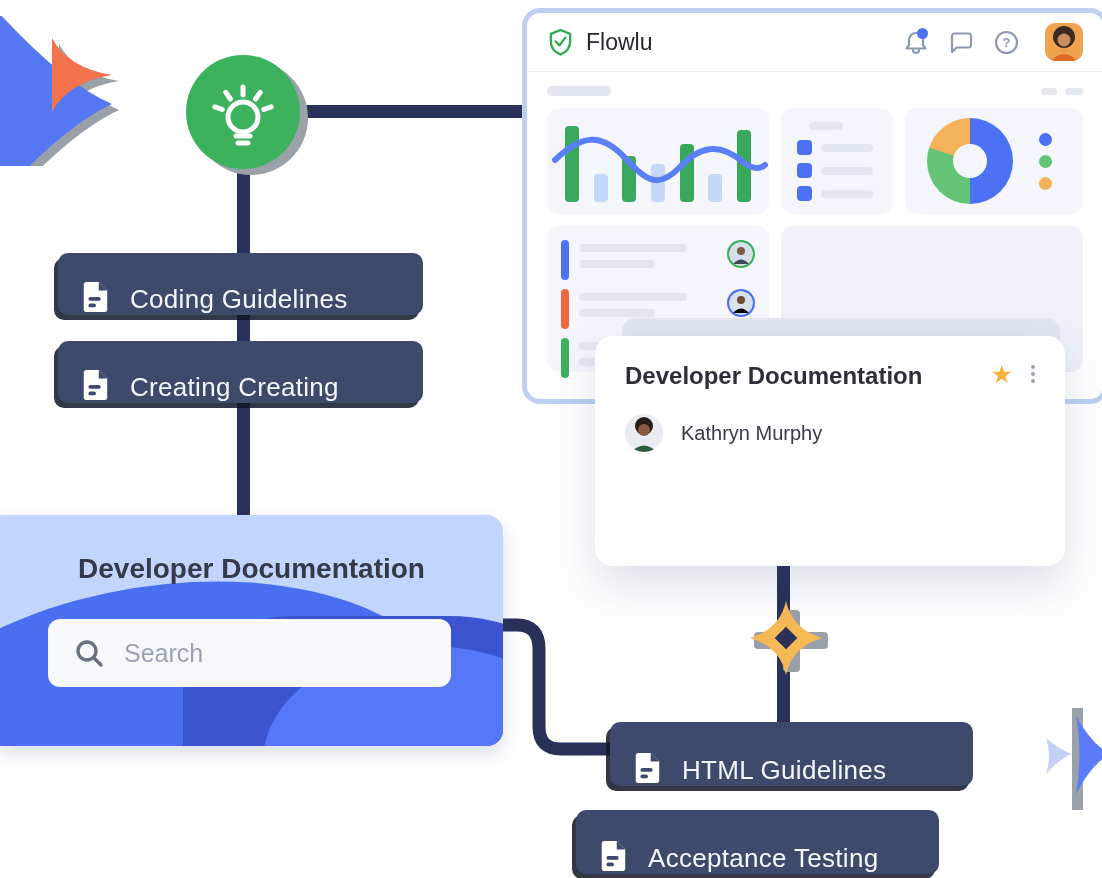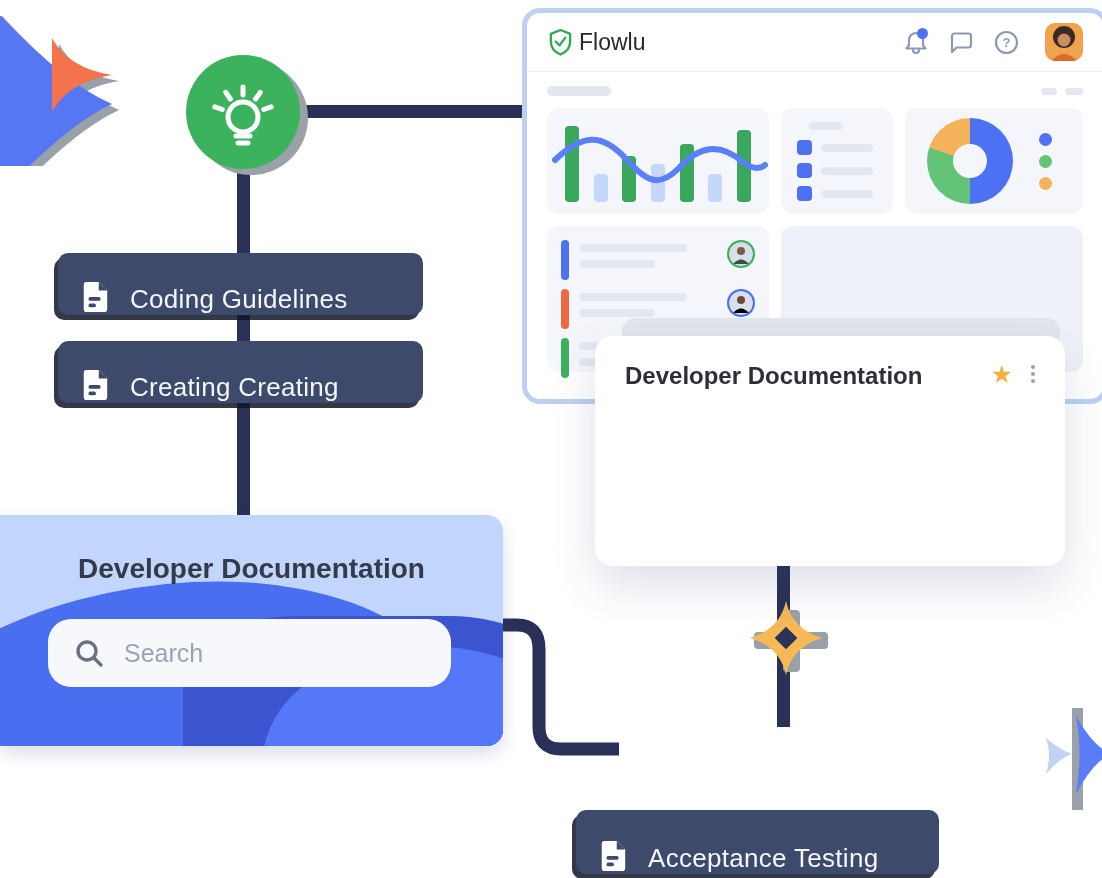--- a/index.html
+++ b/index.html
@@ -29,21 +29,21 @@
   }
   .node-btn .lbl { color:#f4f6f9; font-size:26px; font-weight:500; letter-spacing:.3px; }
 
   
   .window {
     position:absolute; left:522px; top:8px; width:586px; height:396px;
     background:#fff; border:5px solid #bdd0f2; border-radius:18px; z-index:2;
     overflow:hidden;
   }
   .win-header { height:58px; display:flex; align-items:center; padding:0 20px; gap:10px; }
-  .brand { display:flex; align-items:center; gap:5px; }
+  .brand { display:flex; align-items:center; gap:12px; }
   .brand-name { font-size:23px; font-weight:500; color:#27282e; }
   .win-spacer { flex:1; }
   .hicons { display:flex; align-items:center; gap:20px; }
   .hicon { position:relative; display:flex; cursor:pointer; }
   .avatar-sq { width:38px; height:38px; border-radius:10px; overflow:hidden; margin-left:6px; cursor:pointer; }
   .divider { height:1px; background:#e9ecf2; }
   .win-body { padding:14px 20px; }
   .skel-row { display:flex; align-items:center; margin-bottom:12px; }
   .skel-bar { width:64px; height:10px; border-radius:5px; background:#e3e7ef; }
   .skel-dash { height:7px; border-radius:4px; background:#e3e7ef; }
@@ -91,21 +91,21 @@
   .author-name { font-size:20px; font-weight:500; color:#363b46; }
 
   
   .panel { position:absolute; left:0; top:515px; width:503px; height:231px;
     background:#c2d5fc; border-radius:0 16px 16px 0; z-index:2; overflow:hidden;
     box-shadow:0 8px 18px rgba(60,80,140,0.18); }
   .blob { position:absolute; border-radius:50%; }
   .panel-title { position:relative; margin-top:38px; text-align:center;
     font-size:28px; font-weight:700; color:#343a48; z-index:2; }
   .searchbox { position:absolute; left:48px; top:104px; width:403px; height:68px;
-    background:#f7f8fc; border-radius:23px; display:flex; align-items:center;
+    background:#f7f8fc; border-radius:12px; display:flex; align-items:center;
     gap:20px; padding-left:26px; z-index:2; }
   .searchbox input { flex:1; border:none; outline:none; background:transparent;
     font-family:"Liberation Sans",sans-serif; font-size:25px; color:#3c4250; }
   .searchbox input::placeholder { color:#9aa3b5; }
 </style>
 </head>
 <body>
 
 <div class="canvas">
 
@@ -293,20 +293,31 @@
   <div class="doc-card">
     <div class="doc-title-row">
       <span class="doc-title">Developer Documentation</span>
       <span class="star">★</span>
       <span class="kebab">
           <i></i>
           <i></i>
           <i></i>
         </span>
     </div>
+    <div class="author">
+      <span class="author-ava">
+        <svg width="38" height="38" viewBox="0 0 38 38">
+          <rect width="38" height="38" fill="#e9ecf1"></rect>
+          <circle cx="19" cy="12" r="9" fill="#241d1a"></circle>
+          <circle cx="19" cy="16" r="6" fill="#8a5a40"></circle>
+          <path d="M6 38 q13 -13 26 0 z" fill="#2e5c3f"></path>
+        </svg>
+      </span>
+      <span class="author-name">Kathryn Murphy</span>
+    </div>
   </div>
 
   <div class="panel">
     <div class="blob" style="left:-140px;bottom:-170px;width:600px;height:330px;background:#4a6ef0;transform:rotate(-9deg)"></div>
     <div class="blob" style="right:-60px;bottom:-90px;width:380px;height:220px;background:#3b54d0;border-radius:30%"></div>
     <div class="blob" style="right:-90px;bottom:-130px;width:330px;height:230px;background:#5478f7"></div>
     <div class="panel-title">Developer Documentation</div>
     <div class="searchbox">
       <svg width="30" height="30" viewBox="0 0 30 30">
         <circle cx="13" cy="13" r="9" fill="none" stroke="#6a7280" stroke-width="3.4"></circle>
@@ -318,20 +329,29 @@
 
   <svg class="abs" style="left:745px;top:597px;z-index:3" width="84" height="86" viewBox="0 0 84 86">
     <g fill="#9aa0a8" transform="translate(5,3)">
       <rect x="4" y="32" width="74" height="17" rx="4"></rect>
       <rect x="33" y="10" width="17" height="62" rx="4"></rect>
     </g>
     <path d="M41 4 Q47 32 77 41 Q47 50 41 78 Q35 50 5 41 Q35 32 41 4 Z" fill="#f6b955"></path>
     <rect x="33" y="33" width="16" height="16" fill="#2b3358" transform="rotate(45 41 41)"></rect>
   </svg>
 
+  <div class="node-btn" style="left:610px;top:722px;width:363px;height:64px">
+    <svg width="30" height="36" viewBox="0 0 32 38">
+      <path d="M7 3 h13 l9 9 v20 a3 3 0 0 1 -3 3 H7 a3 3 0 0 1 -3 -3 V6 a3 3 0 0 1 3 -3 z" fill="#fff"></path>
+      <path d="M20 3 l9 9 h-9 z" fill="#3e4a6b"></path>
+      <rect x="9" y="19" width="13" height="4" rx="2" fill="#3e4a6b"></rect>
+      <rect x="9" y="26" width="8" height="4" rx="2" fill="#3e4a6b"></rect>
+    </svg>
+    <span class="lbl">HTML Guidelines</span>
+  </div>
   <div class="node-btn" style="left:576px;top:810px;width:363px;height:64px">
     <svg width="30" height="36" viewBox="0 0 32 38">
       <path d="M7 3 h13 l9 9 v20 a3 3 0 0 1 -3 3 H7 a3 3 0 0 1 -3 -3 V6 a3 3 0 0 1 3 -3 z" fill="#fff"></path>
       <path d="M20 3 l9 9 h-9 z" fill="#3e4a6b"></path>
       <rect x="9" y="19" width="13" height="4" rx="2" fill="#3e4a6b"></rect>
       <rect x="9" y="26" width="8" height="4" rx="2" fill="#3e4a6b"></rect>
     </svg>
     <span class="lbl">Acceptance Testing</span>
   </div>
 

